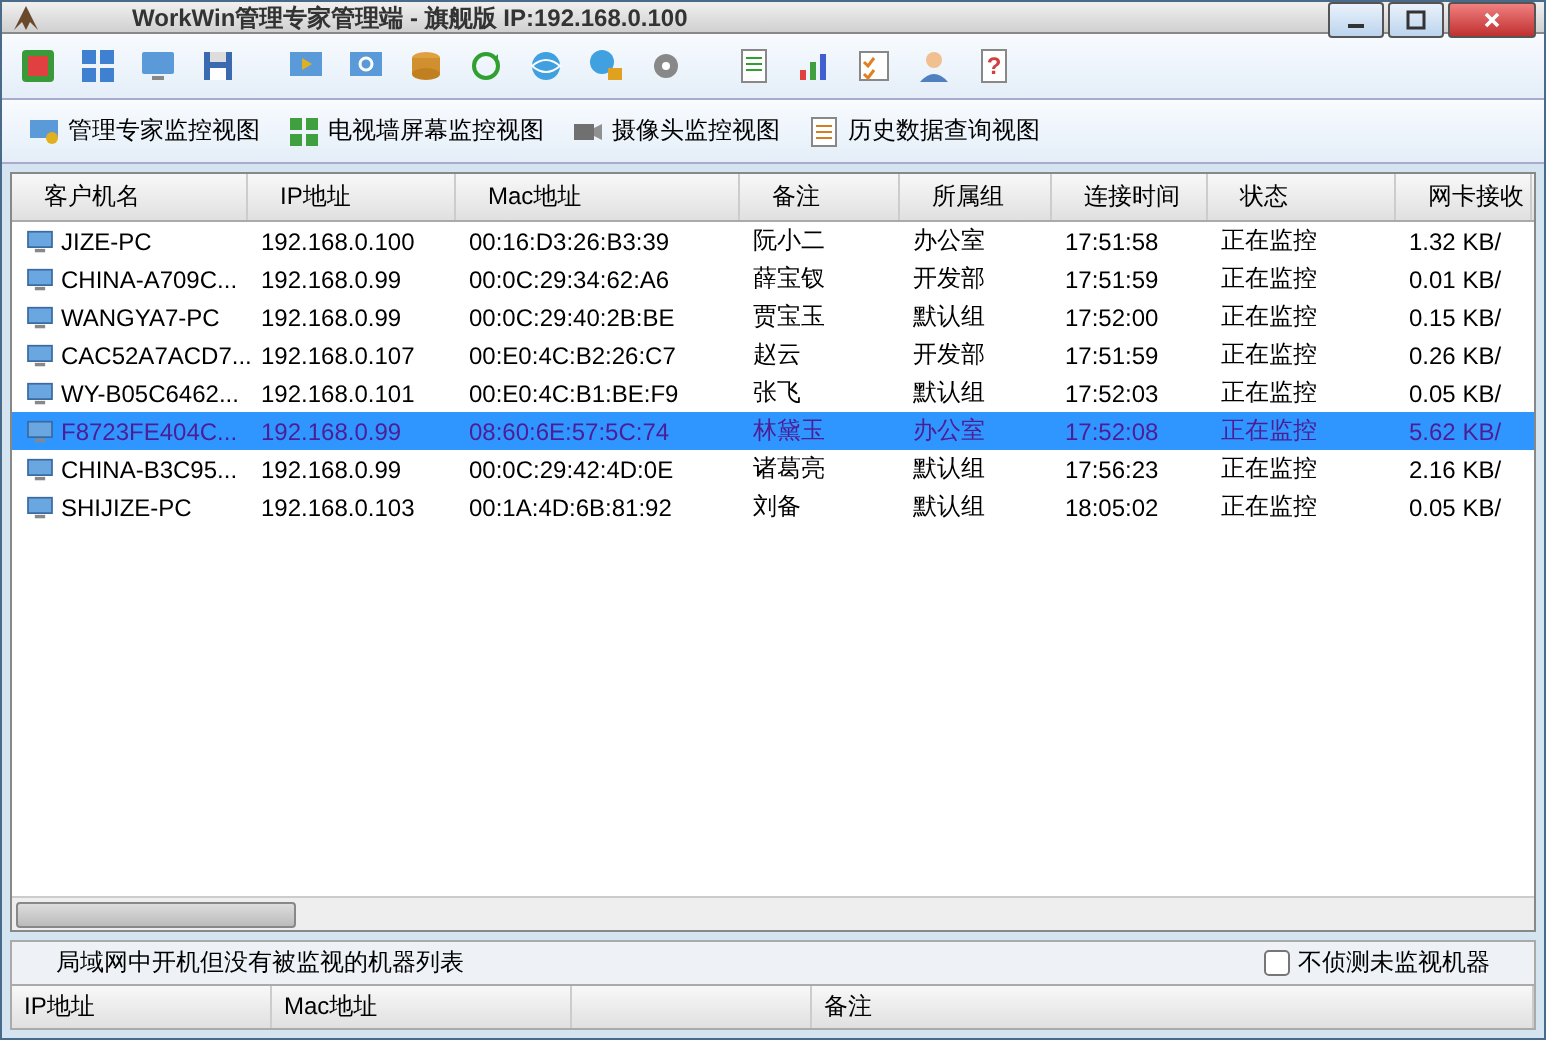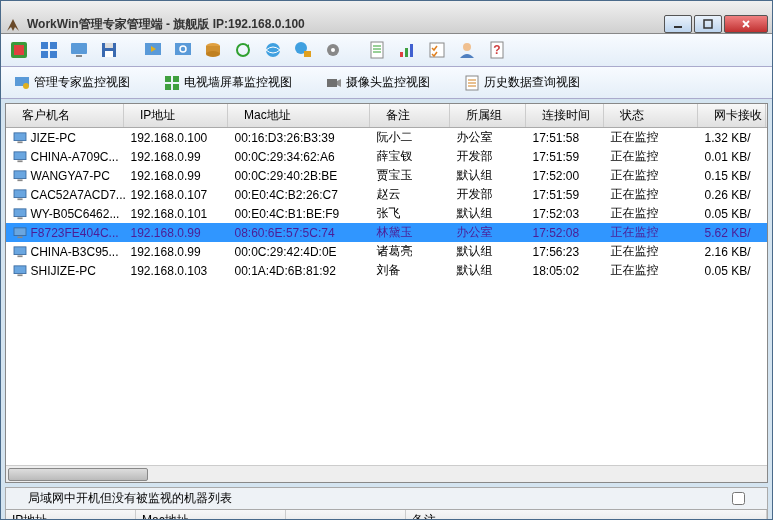--- a/index.html
+++ b/index.html
@@ -1,27 +1,27 @@
 <!DOCTYPE html>
 <html><head>
 <meta charset="utf-8">
 <style>
 * { margin: 0; padding: 0; box-sizing: border-box; font-family: "Microsoft YaHei", SimSun, sans-serif; font-size: 12px; }
 body { background: #d4e4f0; width: 773px; height: 520px; overflow: hidden; border: 1px solid #4a6a8a; }
-.titlebar { background: linear-gradient(#f0f0f0, #d0d0d0); height: 33px; display: flex; align-items: flex-end; padding: 0 4px; border-bottom: 1px solid #888; }
+.titlebar { background: linear-gradient(#f0f0f0, #d0d0d0); height: 16px; display: flex; align-items: flex-start; padding: 0 4px; border-bottom: 1px solid #888; gap: 39px; }
 .titlebar .appicon { width: 16px; height: 16px; margin-right: 6px; }
 .titlebar .title { flex: 1; font-weight: bold; color: #333; }
 .winbtns { display: flex; gap: 2px; }
 .winbtn { width: 28px; height: 18px; display: flex; align-items: center; justify-content: center; border: 1px solid #555; border-radius: 2px; cursor: pointer; }
 .winbtn.min { background: linear-gradient(#eaf2fb,#bcd4ee); }
 .winbtn.max { background: linear-gradient(#eaf2fb,#bcd4ee); }
 .winbtn.close { background: linear-gradient(#f08080,#c03030); color: #fff; width: 44px; }
 .toolbar { background: linear-gradient(#f8fbff,#e4eef8); padding: 4px 6px; display: flex; gap: 6px; border-bottom: 1px solid #aac; }
 .tbtn { width: 24px; height: 24px; border: 1px solid transparent; display: flex; align-items: center; justify-content: center; cursor: pointer; border-radius: 2px; }
-.tabs { background: linear-gradient(#f8fbff,#e4eef8); padding: 4px 6px; display: flex; gap: 20px; border-bottom: 1px solid #aac; }
+.tabs { background: linear-gradient(#f8fbff,#e4eef8); padding: 4px 6px; display: flex; gap: 0; border-bottom: 1px solid #aac; }
 .tab { display: flex; align-items: center; gap: 4px; padding: 2px 6px; cursor: pointer; border: 1px solid transparent; border-radius: 2px; }
 .tab .ticon { width: 16px; height: 16px; }
 .gridwrap { background: #fff; margin: 4px; border: 1px solid #888; height: 380px; overflow: hidden; position: relative; display:flex; flex-direction:column;}
 .gridhead { display: flex; background: linear-gradient(#f8f8f8,#e0e0e0); border-bottom: 1px solid #aaa; flex:0 0 auto;}
 .gh { padding: 3px 16px; border-right: 1px solid #ccc; white-space: nowrap; overflow: hidden; }
 .gridbody { flex:1 1 auto; overflow:hidden;}
 .row { display: flex; align-items: center; height: 19px; justify-content: center; }
 .row.sel { background: #3096ff; color: #4c1d95; }
 .cell { padding: 0 6px; white-space: nowrap; overflow: hidden; display: flex; align-items: center; gap: 4px; }
 .pcicon { width: 14px; height: 12px; flex: 0 0 auto; }
@@ -350,20 +350,21 @@
   <div class="hscroll">
       <div class="thumb"></div>
     </div>
 </div>
 
 <div class="bottom">
   <div class="brow1">
     <span class="label">局域网中开机但没有被监视的机器列表</span>
     <label class="chk">
       <input type="checkbox" style="">
+      <span>不侦测未监视机器</span>
     </label>
   </div>
   <div class="bhead">
     <div class="bh" style="width:130px">IP地址</div>
     <div class="bh" style="width:150px">Mac地址</div>
     <div class="bh" style="width:120px"></div>
     <div class="bh" style="flex:1">备注</div>
   </div>
 </div>
 

